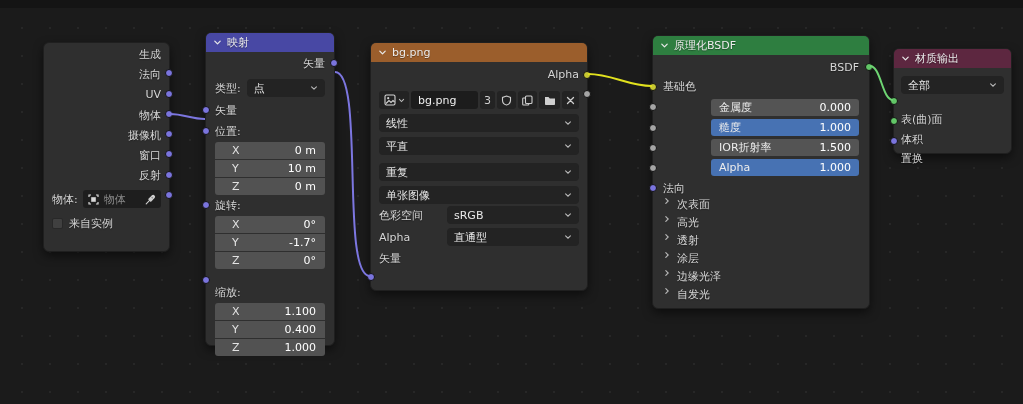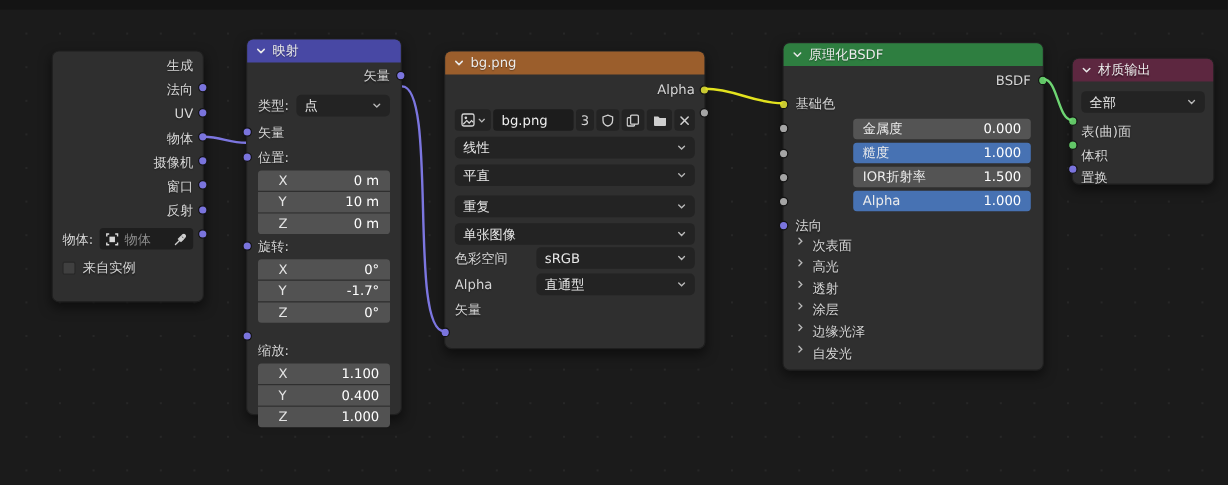--- a/index.html
+++ b/index.html
@@ -394,21 +394,21 @@
       </span>
       <span class="node-title">材质输出</span>
     </div>
     <div class="node-body" style="padding:8px 7px 0">
       <div class="select">
         <span>全部</span>
         <svg class="chev small" viewBox="0 0 10 10">
             <path d="M2 3.5 L5 6.5 L8 3.5" fill="none" stroke="currentColor" stroke-width="1.4" stroke-linecap="round"></path>
           </svg>
       </div>
-      <div class="row" style="margin-top:6px; height:19px">
+      <div class="row" style="margin-top:16px; height:19px">
           <span class="lbl">表(曲)面</span>
         </div>
       <div class="row" style="height:20px">
           <span class="lbl">体积</span>
         </div>
       <div class="row" style="height:19px">
           <span class="lbl">置换</span>
         </div>
     </div>
     <span class="socket l s-shd" style="top:48px"></span>

